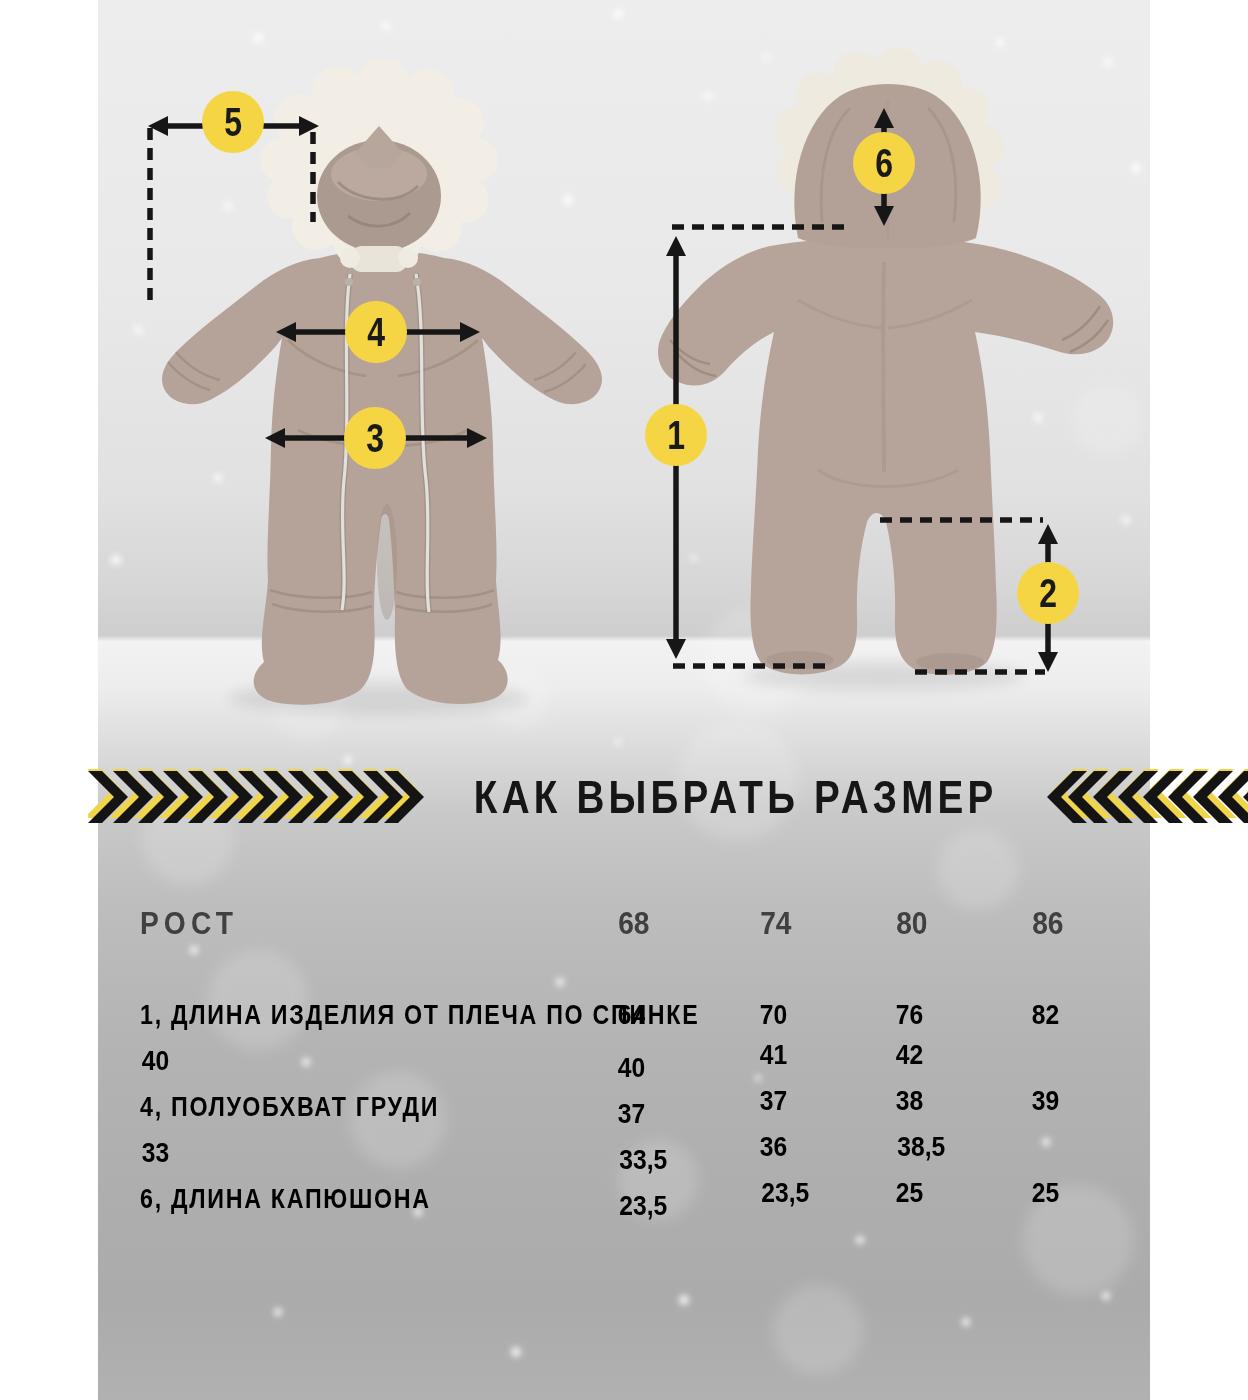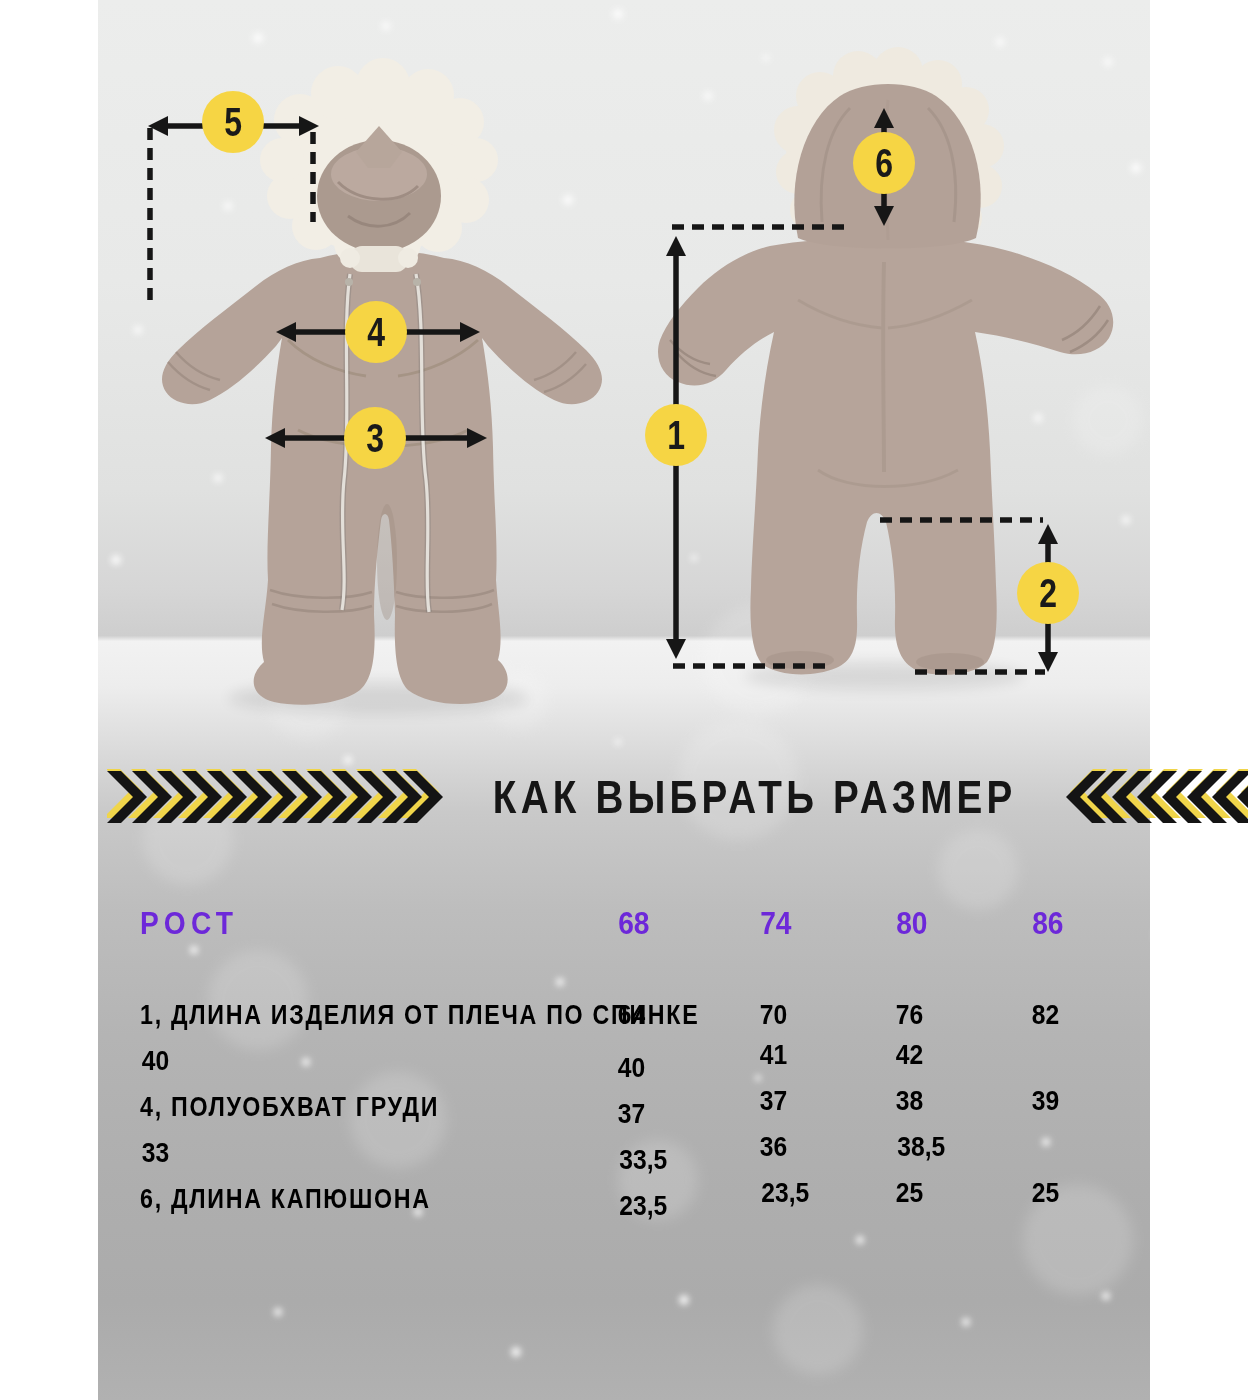--- a/index.html
+++ b/index.html
@@ -8,27 +8,27 @@
   .art-bg{position:absolute;left:98px;top:0;width:1052px;height:1400px;
     background:linear-gradient(180deg,
       #ecedec 0%,#e8e9e8 20%,#e0e1e0 35%,#d6d6d6 42%,#cecece 45.4%,
       #f2f2f2 45.8%,#ededed 49%,#d9d9d9 54%,#c9c9c9 58%,#bdbdbd 65%,
       #b4b4b4 74%,#aeaeae 85%,#ababab 93%,#b1b1b1 100%);}
   .art-svg{position:absolute;left:98px;top:0;width:1052px;height:1400px;}
   .marker{position:absolute;width:62px;height:62px;border-radius:50%;
     background:#F6D544;color:#1a1a1a;display:flex;align-items:center;justify-content:center;
     font-weight:bold;font-size:40px;}
   .marker span{display:inline-block;transform:scaleX(.8);}
-  .title-band{position:absolute;left:107px;top:769px;width:1052px;height:56px;
+  .title-band{position:absolute;left:88px;top:769px;width:1052px;height:56px;
     display:flex;align-items:center;justify-content:space-between;}
   .title-band h1{margin:0;font-size:46px;font-weight:bold;color:#161616;
     letter-spacing:5px;white-space:nowrap;transform:scaleX(.84);}
   .chev{flex:0 0 auto;}
   .grid{display:grid;grid-template-columns:476px 142px 136px 136px 148px;align-items:center;}
-  .thead{position:absolute;left:140px;top:900px;width:1038px;height:46px;color:#6d28d9;
+  .thead{position:absolute;left:140px;top:900px;width:1038px;height:46px;color:#404040;
     font-weight:bold;font-size:32px;}
   .thead .hcell{text-align:left;}
   .thead .hlabel span{letter-spacing:6px;}
   .thead span{display:inline-block;transform:scaleX(.88);transform-origin:center;}
   .thead .hlabel{text-align:left;}
   .thead .hlabel span{transform-origin:left center;}
   .trows{position:absolute;left:140px;top:992px;width:1038px;}
   .trow{height:46px;font-weight:bold;font-size:27px;}
   .trow .lab{text-align:left;white-space:nowrap;}
   .trow .lab span{display:inline-block;letter-spacing:2px;transform:scaleX(.86);transform-origin:left center;}

